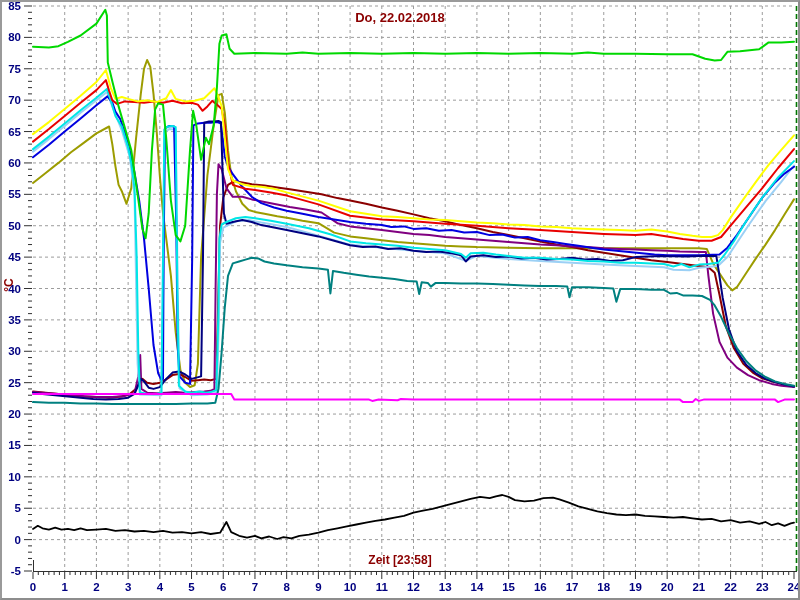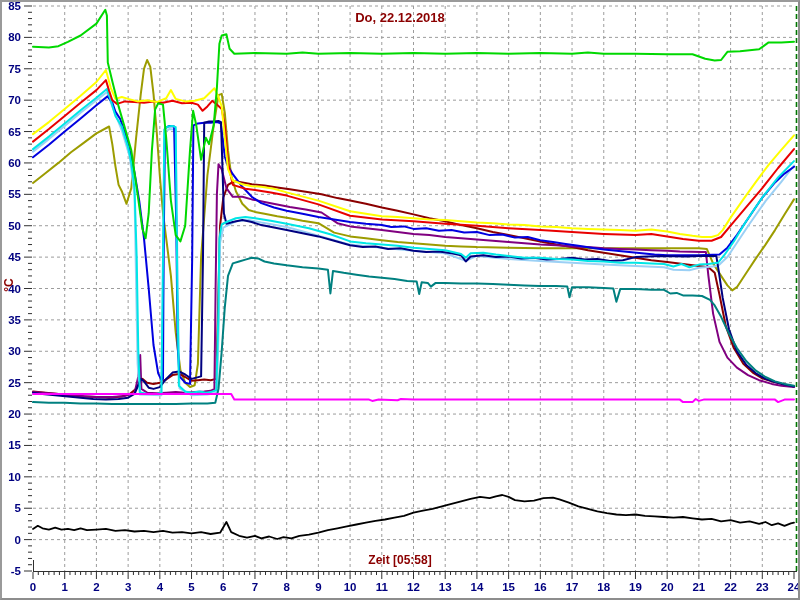--- a/index.html
+++ b/index.html
@@ -367,16 +367,16 @@
         <polyline points="31.0,147.1 46.9,134.6 62.7,121.4 78.6,108.2 94.4,95.7 104.9,86.9 108.7,98.2 113.4,113.9 119.8,124.5 126.1,145.3 129.3,160.9 132.5,186.1 134.7,255.1 136.3,349.3 137.9,390.1 145.1,392.0 154.7,392.0 159.4,390.7 161.0,255.1 162.3,127.7 165.8,124.5 170.5,123.9 173.7,125.2 175.3,286.5 176.9,383.8 183.2,389.5 189.5,390.7 197.5,389.5 203.8,390.7 208.6,390.1 214.3,388.2 216.2,317.9 217.4,236.3 219.7,222.5 224.4,220.0 233.9,216.2 243.4,214.9 253.0,216.2 268.8,218.7 284.7,221.8 306.9,226.2 329.1,232.5 348.1,239.4 363.9,241.3 379.8,242.6 395.6,243.8 411.5,245.7 427.4,246.9 443.2,248.2 459.1,252.0 463.8,255.7 468.6,251.3 481.3,250.7 493.9,252.6 506.6,253.9 522.5,255.7 538.3,255.7 554.2,257.0 570.0,257.6 585.9,258.9 601.8,259.5 617.6,260.8 633.5,260.8 649.3,261.4 662.0,262.0 671.5,264.5 679.4,262.0 687.4,265.2 696.9,262.6 706.4,262.0 715.9,260.8 722.2,253.2 731.8,239.4 744.4,218.7 760.3,195.5 776.1,175.4 792.0,159.1" stroke="#00e6e6" stroke-width="2"></polyline>
         <polyline points="31.0,400.1 46.9,400.8 62.7,400.8 78.6,401.4 94.4,401.4 110.3,402.0 126.1,402.0 142.0,402.0 157.8,402.0 173.7,402.0 189.5,401.4 205.4,401.4 213.3,400.8 216.5,386.9 219.7,349.3 222.8,305.3 226.0,273.9 230.8,261.4 237.1,259.5 243.4,257.6 249.8,255.7 256.1,256.4 262.5,259.5 272.0,261.4 284.7,263.3 300.5,265.2 316.4,266.4 325.9,267.7 328.4,291.5 331.0,268.9 341.7,270.8 354.4,272.7 367.1,274.6 379.8,275.8 392.5,277.1 405.2,279.0 414.7,279.6 417.2,292.1 419.7,280.2 425.8,280.9 428.9,284.6 433.7,280.9 443.2,280.9 459.1,281.5 474.9,281.5 490.8,282.1 506.6,282.7 522.5,283.4 538.3,284.0 554.2,284.0 565.3,284.6 567.5,295.3 570.0,285.2 585.9,285.2 601.8,285.9 611.3,286.5 614.4,299.7 618.2,287.1 633.5,287.1 649.3,287.8 662.0,287.8 668.3,291.5 674.7,290.9 681.0,293.4 690.5,293.4 700.0,294.0 708.0,297.8 712.7,303.4 719.1,314.8 727.0,331.7 734.9,346.1 744.4,359.3 753.9,368.7 763.5,375.0 773.0,379.4 782.5,381.9 792.0,383.8" stroke="#008080" stroke-width="2"></polyline>
         <polyline points="31.0,139.6 46.9,127.0 62.7,113.9 78.6,100.7 94.4,88.1 103.9,78.1 107.1,88.8 110.3,98.2 115.0,101.9 123.0,99.4 132.5,100.1 142.0,100.7 151.5,99.4 161.0,100.7 170.5,98.8 180.0,101.3 189.5,100.7 195.9,102.6 200.6,108.8 205.4,104.4 210.2,98.8 214.9,102.6 219.7,107.0 222.8,123.3 226.0,160.9 230.8,182.9 243.4,186.7 253.0,187.9 268.8,190.4 284.7,193.6 316.4,202.4 348.1,213.7 379.8,217.4 411.5,219.3 443.2,221.8 474.9,223.7 506.6,226.2 538.3,228.1 570.0,230.0 601.8,231.9 633.5,233.1 649.3,231.9 665.2,234.4 681.0,236.9 696.9,238.8 709.6,238.8 719.1,235.0 728.6,223.7 744.4,204.9 760.3,186.1 776.1,166.0 792.0,147.1" stroke="#e80000" stroke-width="2"></polyline>
         <polyline points="31.0,132.1 46.9,120.1 62.7,107.0 78.6,93.8 94.4,80.0 103.9,68.0 108.7,85.6 113.4,96.9 119.8,95.0 126.1,96.9 135.6,99.4 145.1,98.2 154.7,100.1 164.2,96.3 168.9,88.1 173.7,96.9 183.2,99.4 192.7,98.8 202.2,96.3 208.6,90.0 212.4,86.2 216.5,95.0 219.7,104.4 222.8,135.8 226.0,167.2 230.8,178.5 240.3,182.3 249.8,184.2 259.3,184.8 272.0,186.7 284.7,190.4 316.4,198.6 348.1,209.3 363.9,211.8 379.8,214.3 395.6,214.9 411.5,216.2 427.4,217.4 443.2,218.1 459.1,219.3 474.9,220.6 490.8,221.2 506.6,222.5 522.5,223.1 538.3,224.4 554.2,225.0 570.0,226.2 585.9,226.9 601.8,227.5 617.6,228.1 633.5,228.7 649.3,227.5 665.2,229.4 677.9,231.9 690.5,233.8 700.0,235.0 709.6,235.0 715.9,233.1 720.7,228.1 728.6,215.6 741.3,197.4 753.9,179.8 766.6,162.8 779.3,147.8 792.0,133.3" stroke="#ffff00" stroke-width="2"></polyline>
         <polyline points="31.0,44.8 46.9,45.4 56.4,44.2 65.9,39.8 78.6,33.5 94.4,21.6 103.3,7.8 104.9,13.4 105.8,60.5 110.3,79.3 116.6,104.4 123.0,126.4 129.3,148.4 135.6,192.3 140.4,226.9 143.6,236.3 146.7,211.2 149.9,148.4 153.1,107.6 156.2,101.3 161.0,102.6 164.2,135.8 168.9,198.6 173.7,233.1 178.4,239.4 183.2,223.7 188.0,148.4 191.1,108.8 194.3,123.3 199.1,157.8 203.8,135.8 207.0,142.1 211.7,123.3 214.9,85.6 217.4,41.7 219.7,33.5 224.4,32.3 227.6,46.7 232.3,51.7 253.0,51.1 284.7,51.7 300.5,50.5 316.4,51.7 348.1,51.1 379.8,51.7 411.5,51.1 443.2,51.7 474.9,51.1 506.6,51.7 538.3,51.1 570.0,51.7 585.9,50.5 601.8,51.7 633.5,51.7 665.2,52.3 690.5,52.3 703.2,56.7 712.7,58.6 719.1,58.0 725.4,49.8 738.1,49.2 757.1,47.3 766.6,40.4 779.3,40.4 792.0,39.8" stroke="#00d800" stroke-width="2"></polyline>
         <polyline points="31.0,392.0 94.4,392.0 157.8,392.0 229.2,392.0 232.3,397.6 284.7,397.6 348.1,397.6 367.1,397.6 370.3,398.9 376.6,397.6 395.6,398.2 398.8,397.0 411.5,397.6 474.9,397.6 538.3,397.6 601.8,397.6 665.2,397.6 677.9,397.6 681.0,400.1 690.5,400.1 693.7,397.0 696.9,398.9 701.6,397.6 728.6,397.6 760.3,397.6 773.0,397.6 776.1,400.1 782.5,397.6 792.0,397.6" stroke="#ff00ff" stroke-width="2"></polyline>
         <polyline points="31.0,526.9 35.8,523.8 40.5,526.3 46.9,527.6 53.2,525.7 59.5,527.6 65.9,526.9 72.2,528.2 78.6,526.3 84.9,528.2 94.4,527.6 103.9,526.9 113.4,528.8 123.0,528.2 132.5,529.5 142.0,528.8 151.5,530.1 161.0,528.8 170.5,530.7 180.0,530.1 189.5,531.3 199.1,530.1 208.6,532.0 218.1,530.7 224.4,520.0 229.2,530.1 237.1,533.8 245.0,535.7 253.0,533.8 259.3,536.4 267.2,534.5 275.2,537.0 281.5,535.1 289.4,536.4 297.4,533.8 306.9,532.6 316.4,530.7 325.9,528.2 335.4,526.3 344.9,524.4 354.4,522.5 363.9,520.7 373.5,518.8 383.0,517.5 392.5,515.6 402.0,513.8 411.5,510.6 421.0,508.7 430.5,506.9 440.0,504.3 449.5,501.8 459.1,499.3 468.6,496.8 478.1,494.9 487.6,496.2 493.9,494.3 500.3,493.0 506.6,494.9 513.0,498.1 522.5,499.3 532.0,498.7 541.5,496.2 551.0,495.6 557.4,497.4 566.9,500.6 576.4,504.3 585.9,506.9 595.4,509.4 604.9,511.2 614.4,512.5 623.9,513.1 633.5,512.5 643.0,513.8 652.5,514.4 662.0,515.0 671.5,515.6 681.0,515.0 690.5,516.3 700.0,517.5 709.6,516.9 719.1,519.4 728.6,518.1 738.1,520.7 747.6,519.4 757.1,521.9 763.5,520.0 769.8,523.2 776.1,521.3 782.5,523.8 788.8,521.3 792.0,520.7" stroke="#000000" stroke-width="1.8"></polyline>
       </g>
       <line x1="794.5" y1="4" x2="794.5" y2="569" stroke="#007600" stroke-width="1.6" stroke-dasharray="5,3"></line>
     </svg>
-  <div class="chart-title" style="color: rgb(139, 0, 0);">Do, 22.12.2018</div>
-  <div class="x-title" style="color: rgb(139, 0, 0);">Zeit [05:58]</div>
+  <div class="chart-title" style="color: rgb(139, 0, 0);">Do, 22.02.2018</div>
+  <div class="x-title" style="color: rgb(139, 0, 0);">Zeit [23:58]</div>
   <div class="y-title" style="color: rgb(139, 0, 0);">°C</div>
 </div>
 
 </body></html>

